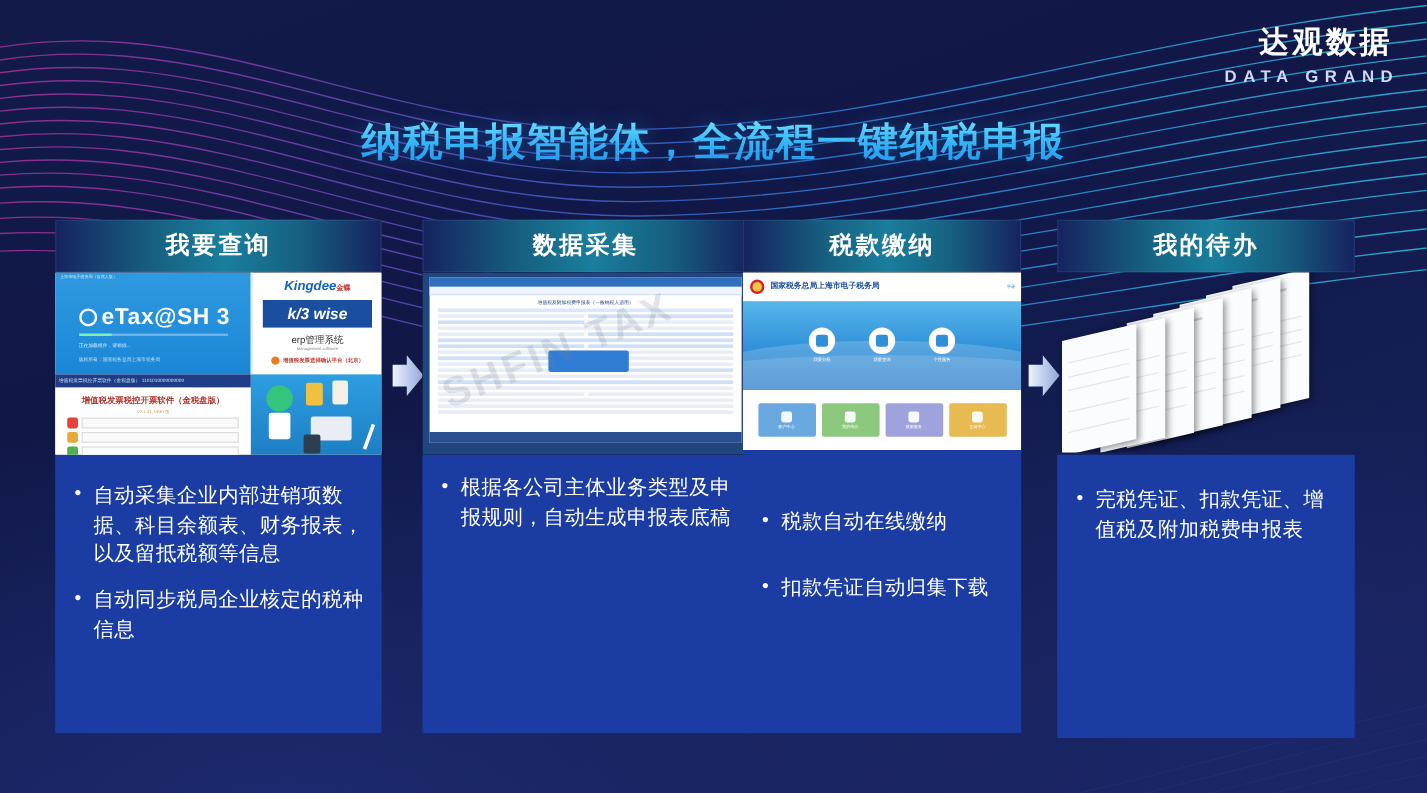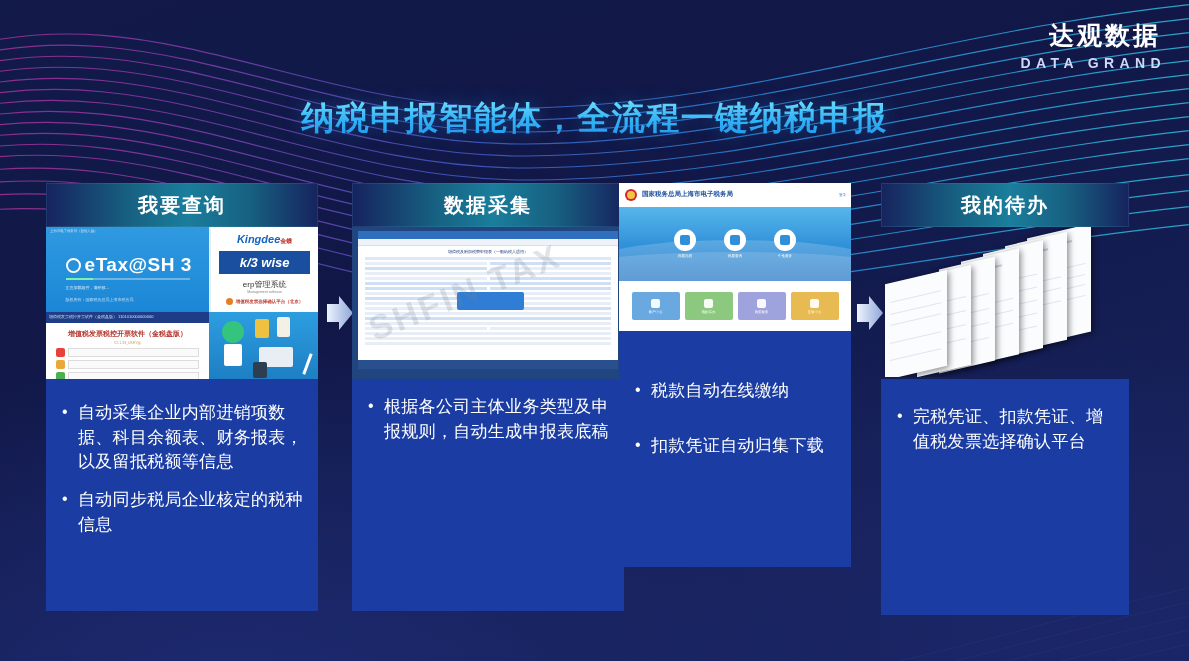--- a/index.html
+++ b/index.html
@@ -360,20 +360,21 @@
       </div>
     </div>
     <div class="card-body">
       <ul class="bullets">
         <li>根据各公司主体业务类型及申报规则，自动生成申报表底稿</li>
       </ul>
     </div>
   </div>
 
   <div class="card c3">
+    <div class="card-head">税款缴纳</div>
     <div class="card-shot">
       <div class="t3">
         <div class="hdr">
           <span class="emb"></span>
           <span class="htxt">国家税务总局上海市电子税务局</span>
           <span class="hr">登录</span>
         </div>
         <div class="hero">
           <span class="wave2"></span>
             <span class="wave"></span>
@@ -474,18 +475,18 @@
             <span class="hl" style="top:20%"></span>
             <span class="hl" style="top:32%"></span>
             <span class="hl" style="top:44%"></span>
             <span class="hl" style="top:62%"></span>
             <span class="hl" style="top:80%"></span>
           </div>
       </div>
     </div>
     <div class="card-body">
       <ul class="bullets">
-        <li>完税凭证、扣款凭证、增值税发票选择确认平台</li>
+        <li>完税凭证、扣款凭证、增值税及附加税费申报表</li>
       </ul>
     </div>
   </div>
 
 </div>
 
 </body></html>

